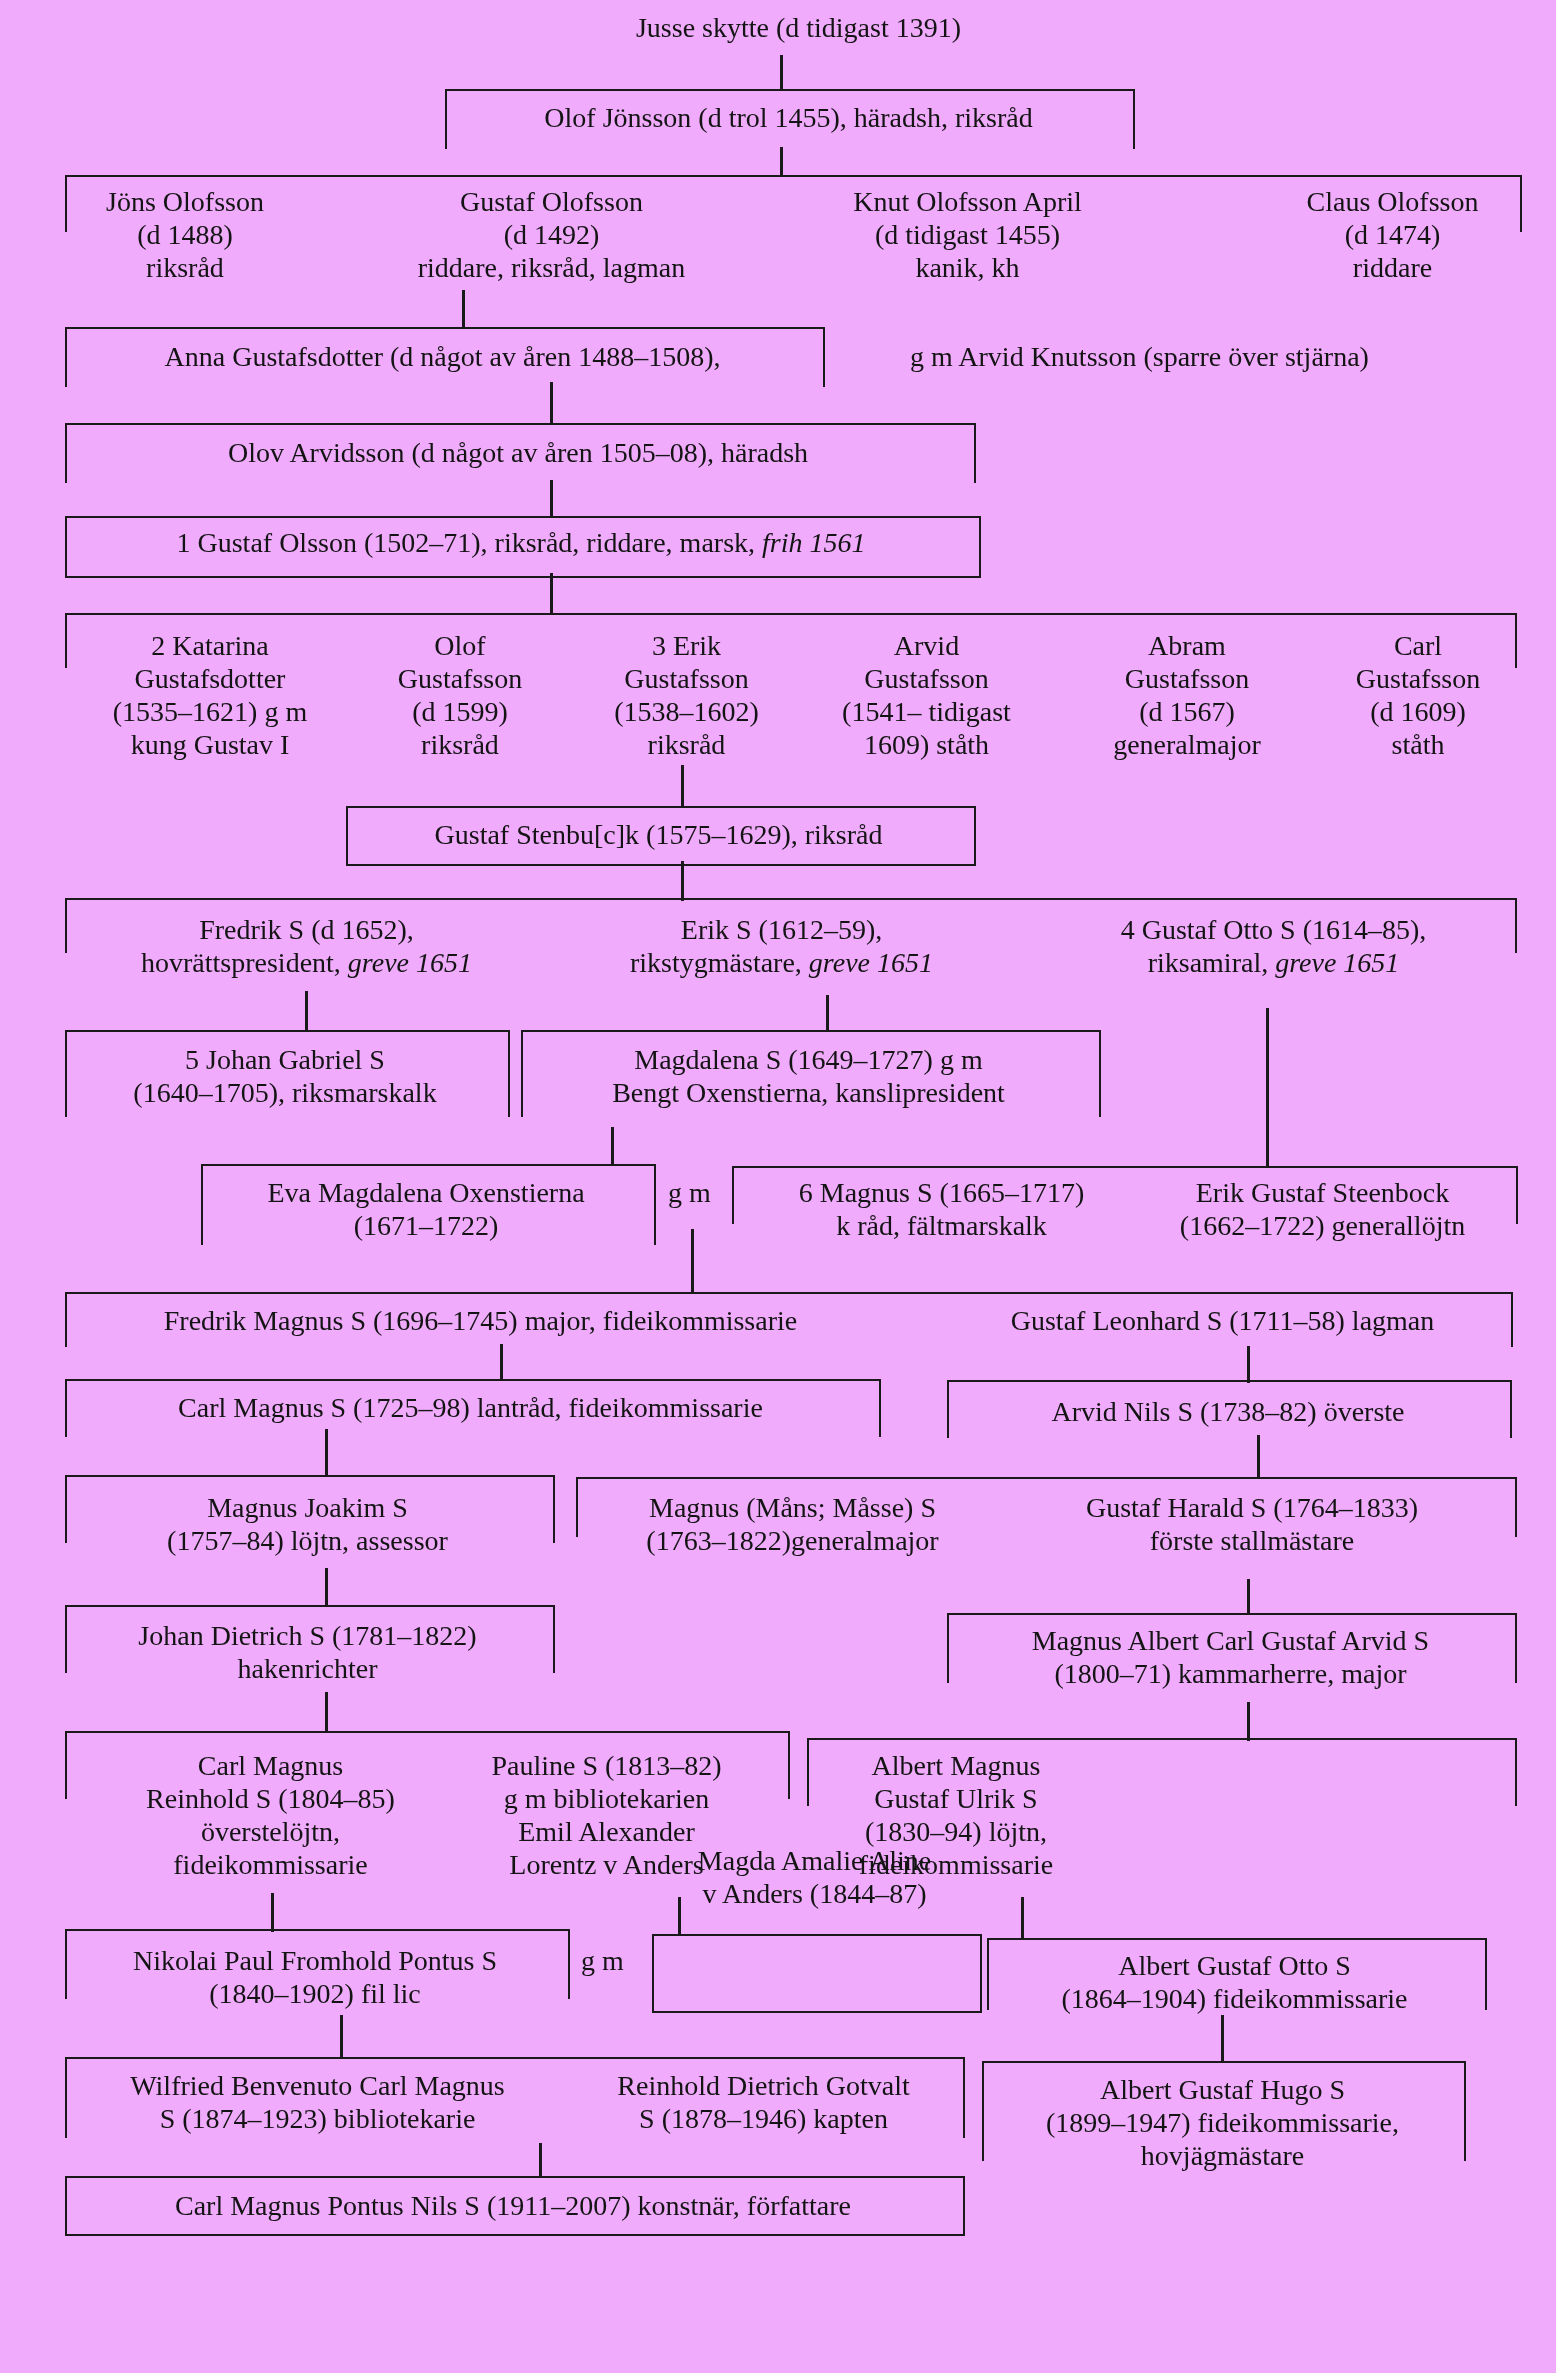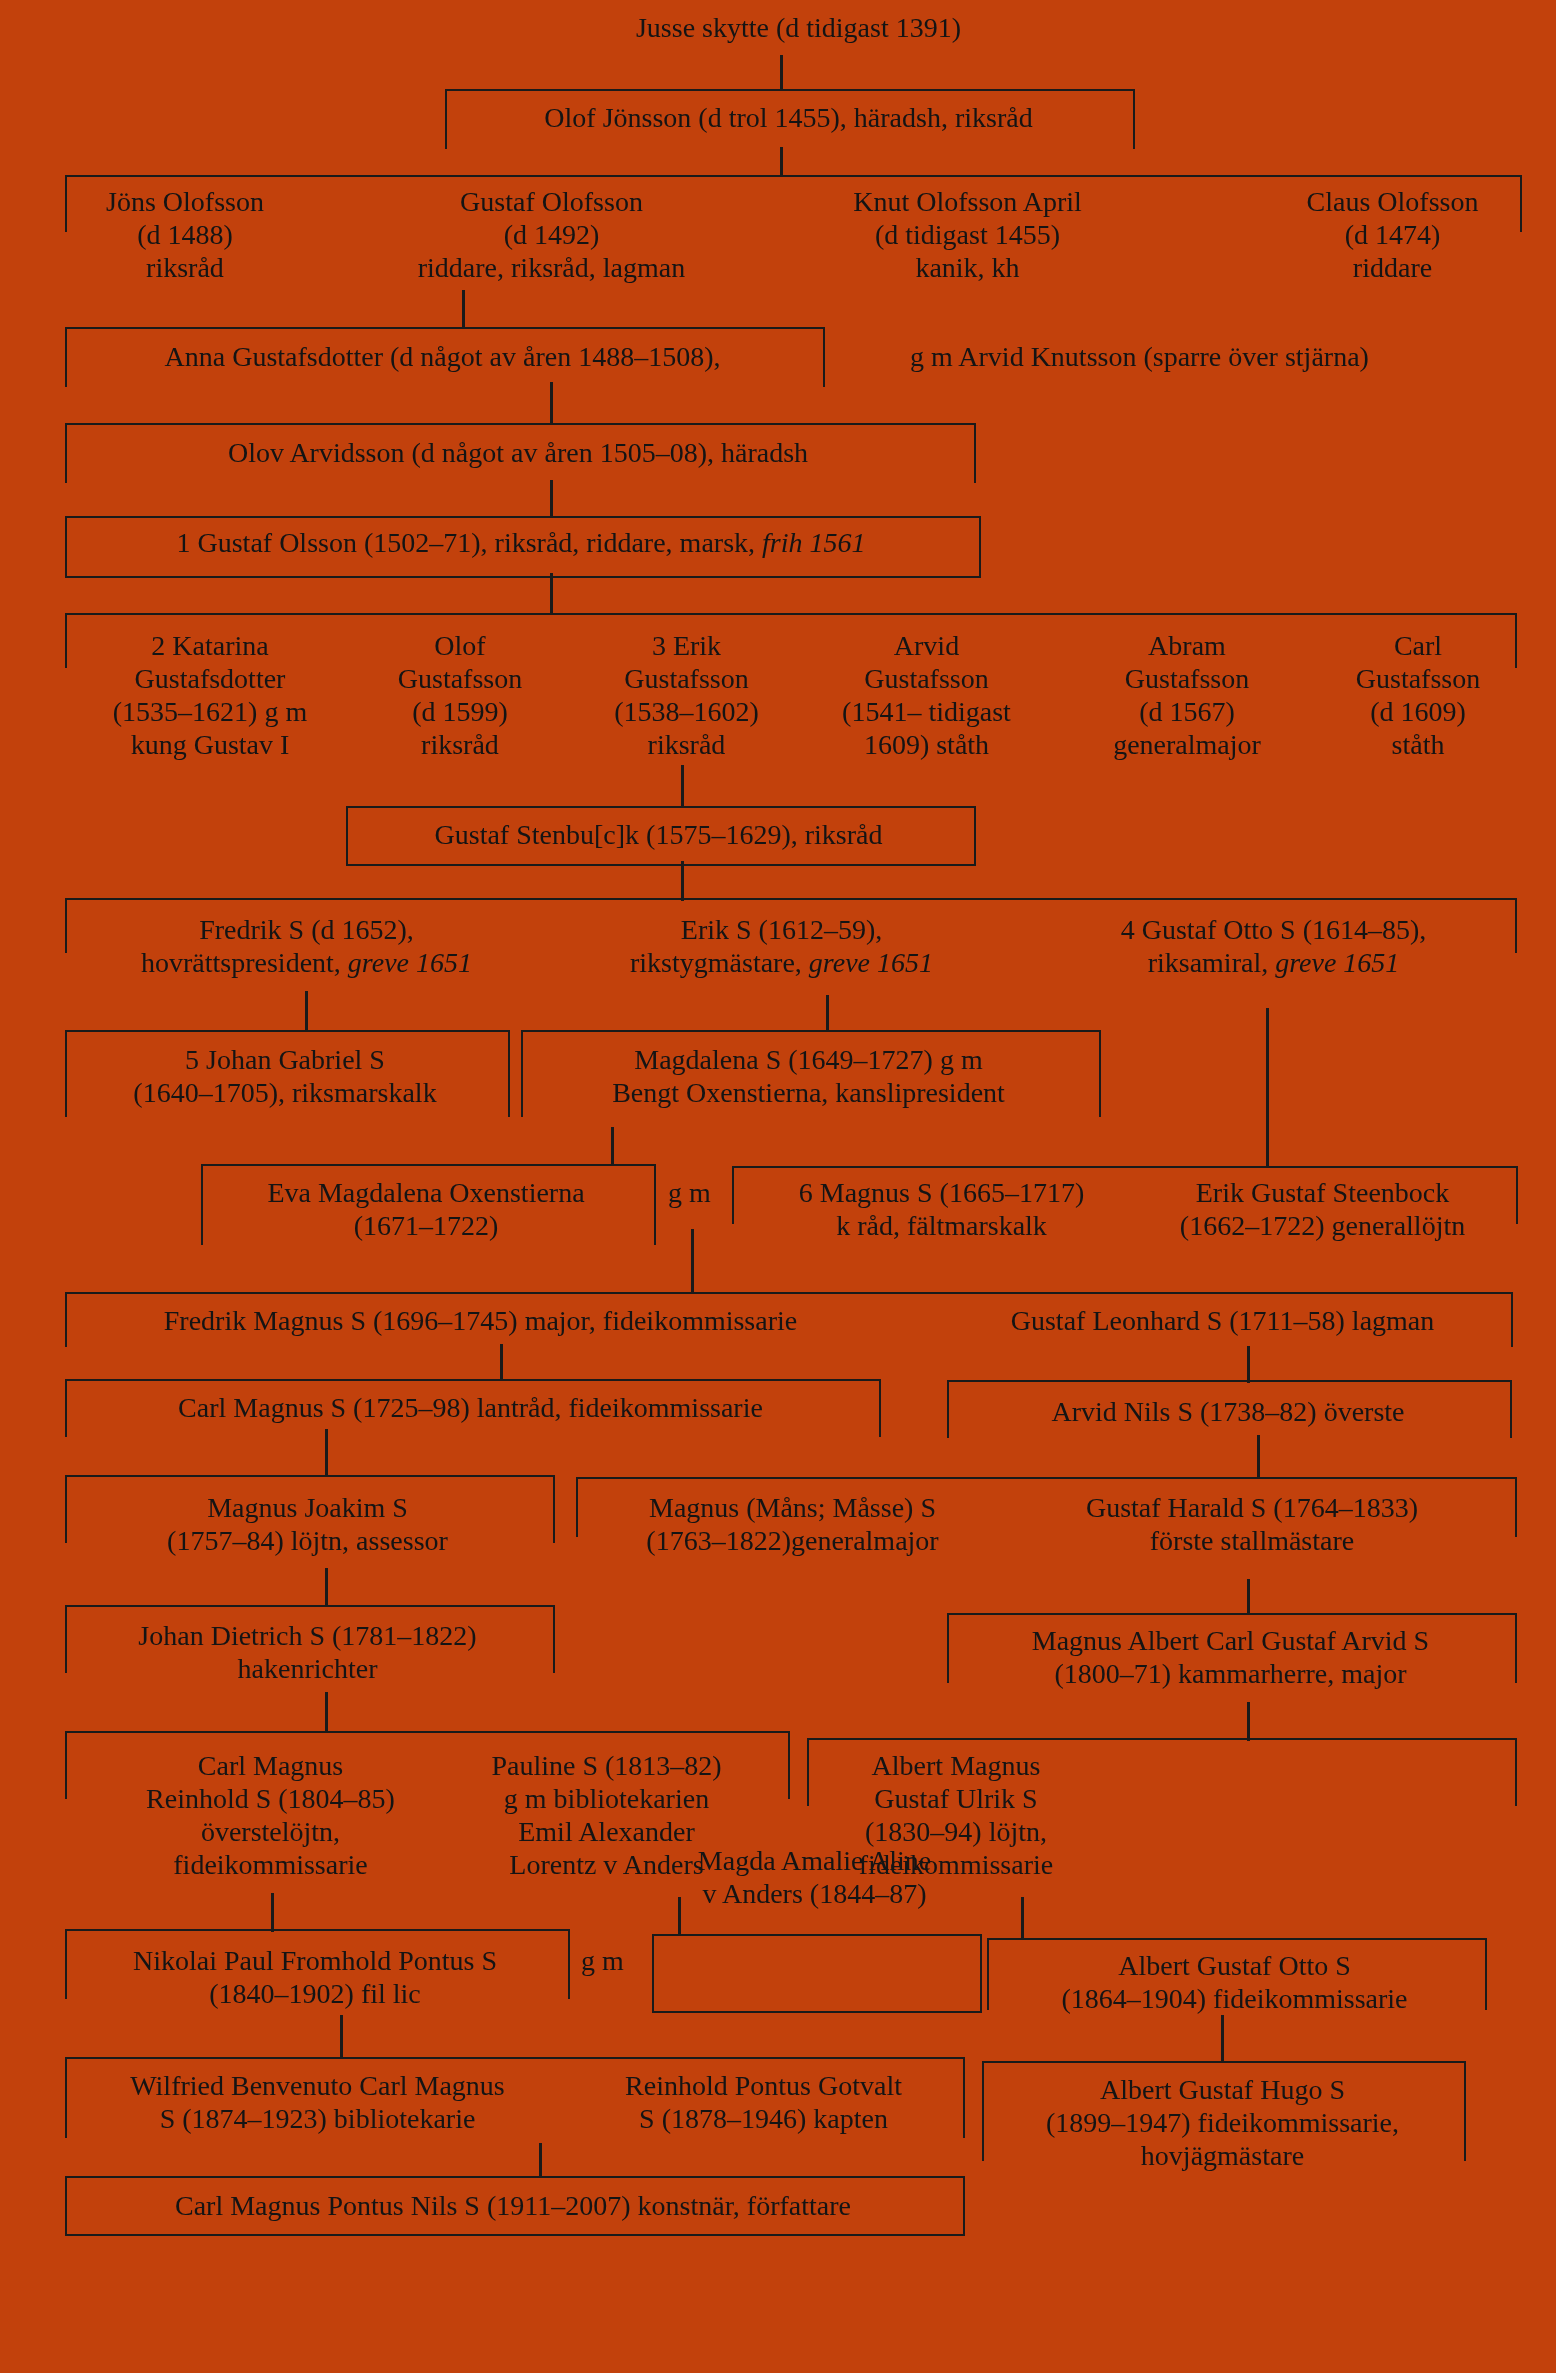--- a/index.html
+++ b/index.html
@@ -1,17 +1,17 @@
 <!DOCTYPE html>
 <html style="font-size:15px"><head>
 <meta charset="utf-8">
 <style>
   html,body { margin:0; padding:0; background:#ffffff; }
   .stage {
-    position:relative; width:1557px; height:2374px; background:#c2410c;
+    position:relative; width:1557px; height:2374px; background:#f0abfc;
     font-family:"Liberation Serif","DejaVu Serif",serif; color:#141414;
     overflow:hidden;
   }
   .bx { position:absolute; border:2.8px solid #1a1a1a; border-bottom:none; }
   .bx.closed { border-bottom:2.8px solid #1a1a1a; }
   .vl { position:absolute; width:2.8px; background:#1a1a1a; }
   .p  { position:absolute; text-align:center; font-size:28px; line-height:33px; white-space:nowrap; }
   .it { font-style:italic;text-align:center; }
 </style>
 </head>
@@ -267,21 +267,21 @@
   <div class="p" style="left:994px;top:1949px;width:481px">
     <div>Albert Gustaf Otto S</div>
     <div>(1864–1904) fideikommissarie</div>
   </div>
 
   <div class="p" style="left:82px;top:2069px;width:471px">
     <div>Wilfried Benvenuto Carl Magnus</div>
     <div>S (1874–1923) bibliotekarie</div>
   </div>
   <div class="p" style="left:575px;top:2069px;width:377px">
-    <div>Reinhold Pontus Gotvalt</div>
+    <div>Reinhold Dietrich Gotvalt</div>
     <div>S (1878–1946) kapten</div>
   </div>
   <div class="p" style="left:990px;top:2073px;width:465px">
     <div>Albert Gustaf Hugo S</div>
     <div>(1899–1947) fideikommissarie,</div>
     <div>hovjägmästare</div>
   </div>
 
   <div class="p" style="left:74px;top:2189px;width:878px">
     <div>Carl Magnus Pontus Nils S (1911–2007) konstnär, författare</div>

